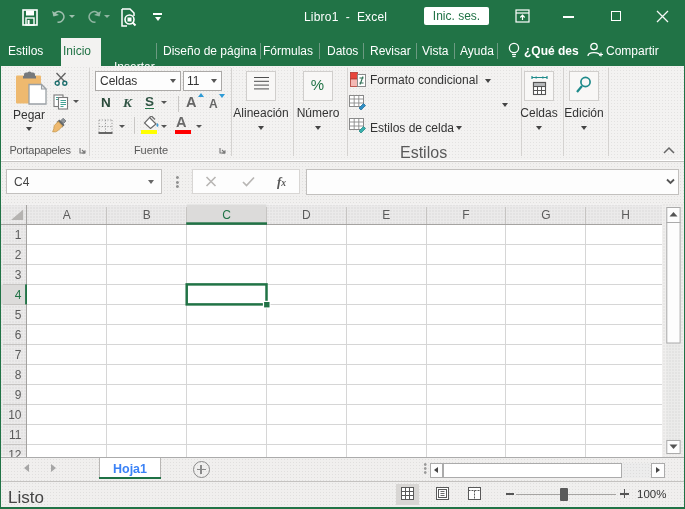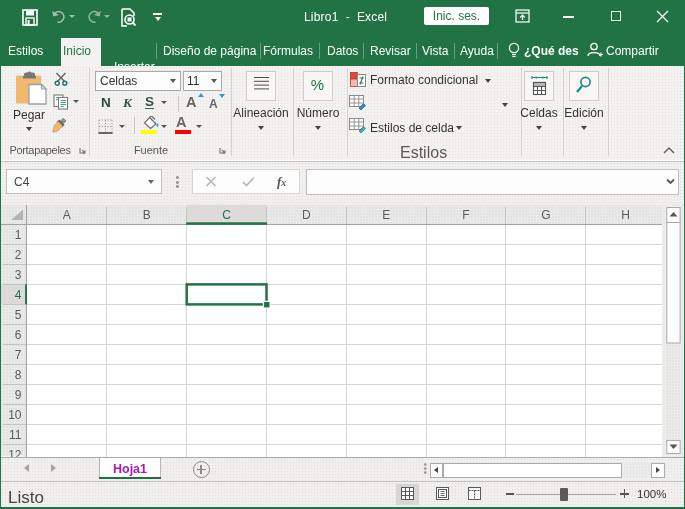--- a/index.html
+++ b/index.html
@@ -376,21 +376,21 @@
     <rect x="666.8" y="18.5" width="13.3" height="120.5" fill="#fdfdfd" stroke="#ababab"></rect>
     <rect x="666.8" y="236.5" width="13.3" height="13" fill="#fdfdfd" stroke="#ababab"></rect>
     <path d="M669.5 240.5 L673.5 245 L677.5 240.5 Z" fill="#555"></path>
   </svg>
 
   <div class="a dots" style="left:1px;top:456.5px;width:683px;height:24.5px;background-color:#f0efee;border-top:1px solid #ababab;box-sizing:border-box;"></div>
   <div class="a" style="left:24px;top:464px;width:0;height:0;border-top:4.5px solid transparent;border-bottom:4.5px solid transparent;border-right:5px solid #a5a5a5;"></div>
   <div class="a" style="left:51px;top:464px;width:0;height:0;border-top:4.5px solid transparent;border-bottom:4.5px solid transparent;border-left:5px solid #a5a5a5;"></div>
   <div class="a" style="left:99px;top:457.5px;width:62px;height:19px;background:#fff;border-left:1px solid #b9b7b5;border-right:1px solid #b9b7b5;box-sizing:border-box;"></div>
   <div class="a" style="left:99px;top:476.5px;width:62px;height:2.5px;background:#1e7145;"></div>
-  <div class="a" style="left:99px;top:462px;width:62px;text-align:center;font-size:12.5px;font-weight:bold;color:#a21caf;">Hoja1</div>
+  <div class="a" style="left:99px;top:462px;width:62px;text-align:center;font-size:12.5px;font-weight:bold;color:#3b82f6;">Hoja1</div>
   <div class="a" style="left:192.5px;top:461px;width:17px;height:17px;border:1.4px solid #8a8a8a;border-radius:50%;box-sizing:border-box;"></div>
   <div class="a" style="left:196.5px;top:468.7px;width:9px;height:1.6px;background:#8a8a8a;"></div>
   <div class="a" style="left:200.2px;top:465px;width:1.6px;height:9px;background:#8a8a8a;"></div>
 
   <div class="a" style="left:423.5px;top:463px;width:2px;color:#9a9a9a;font-size:10px;line-height:4.2px;">•<br>•<br>•</div>
 
   <div class="box" style="left:430px;top:462.5px;width:13px;height:15.5px;border-color:#ababab;"></div>
   <div class="a" style="left:433.5px;top:466.5px;width:0;height:0;border-top:3.8px solid transparent;border-bottom:3.8px solid transparent;border-right:4.5px solid #444;"></div>
   <div class="a dots" style="left:443px;top:462.5px;width:207px;height:15.5px;background-color:#ececec;"></div>
   <div class="box" style="left:443px;top:462.5px;width:179px;height:15.5px;border-color:#ababab;background:#fff;"></div>

